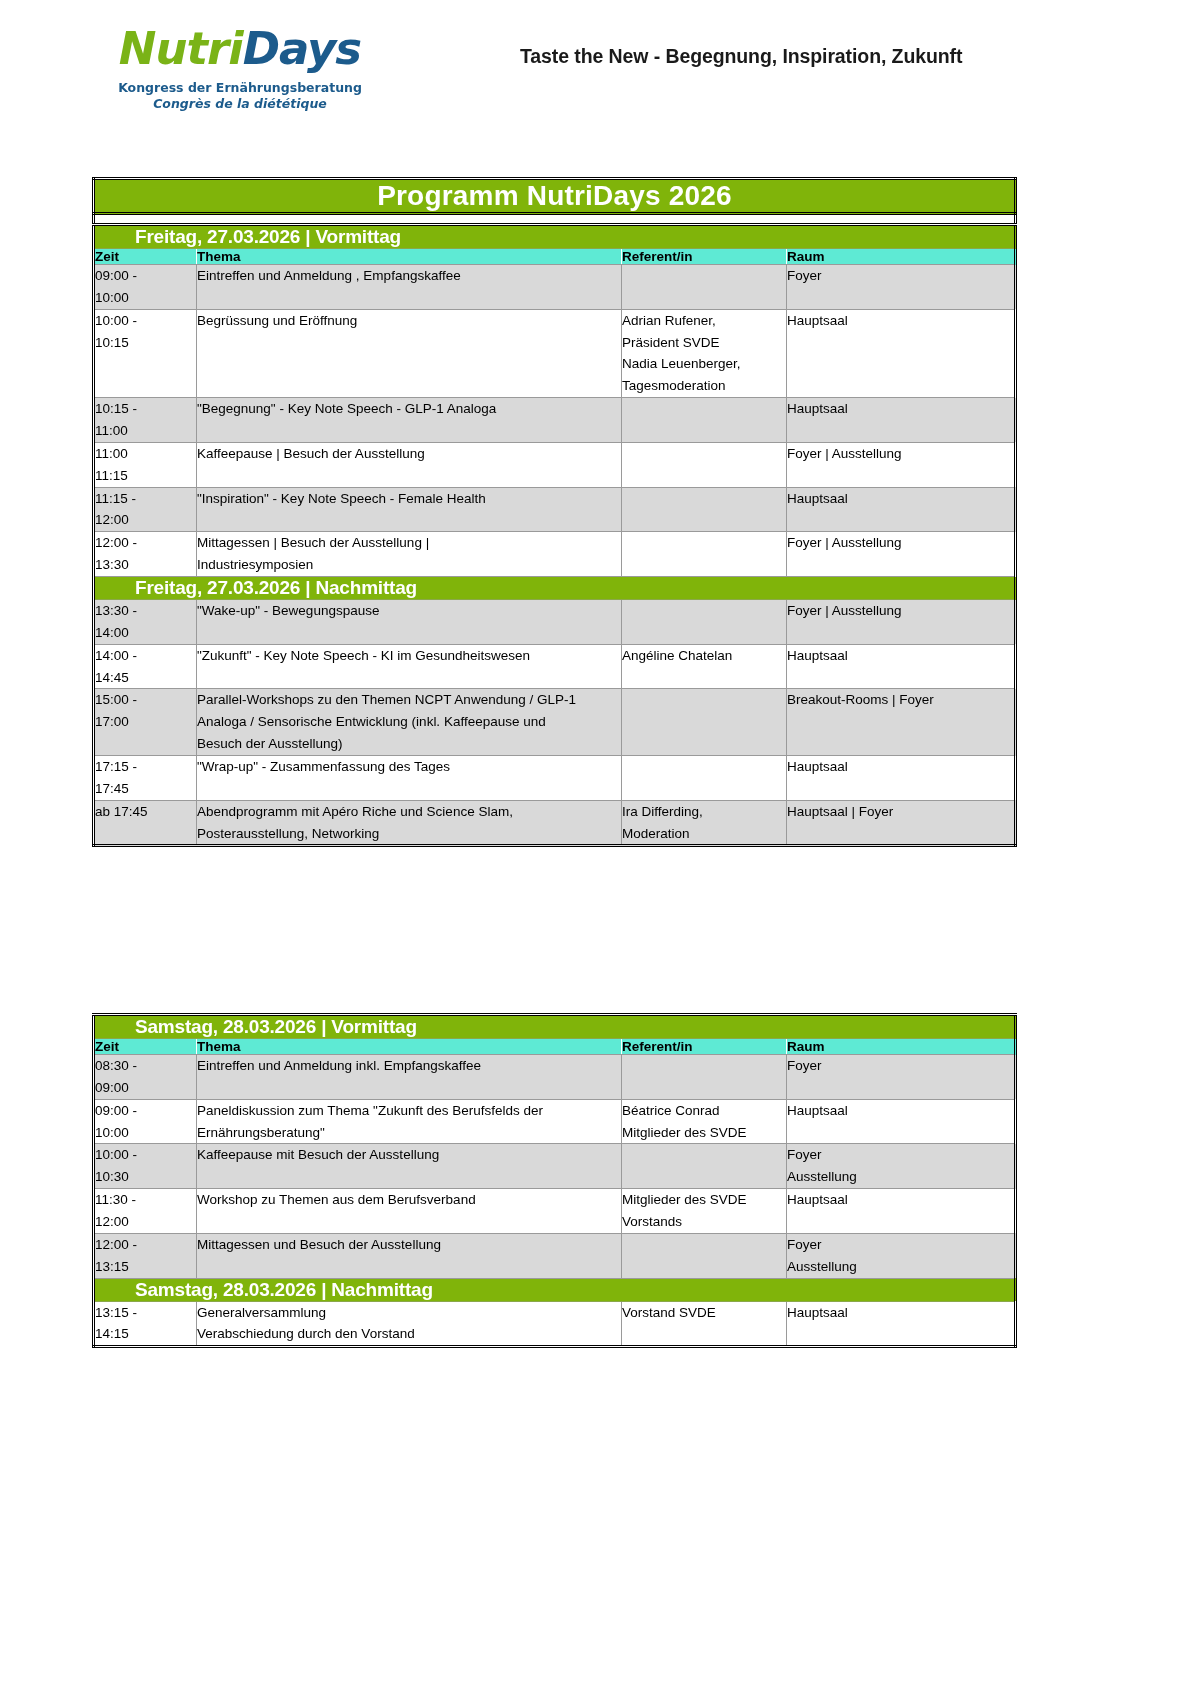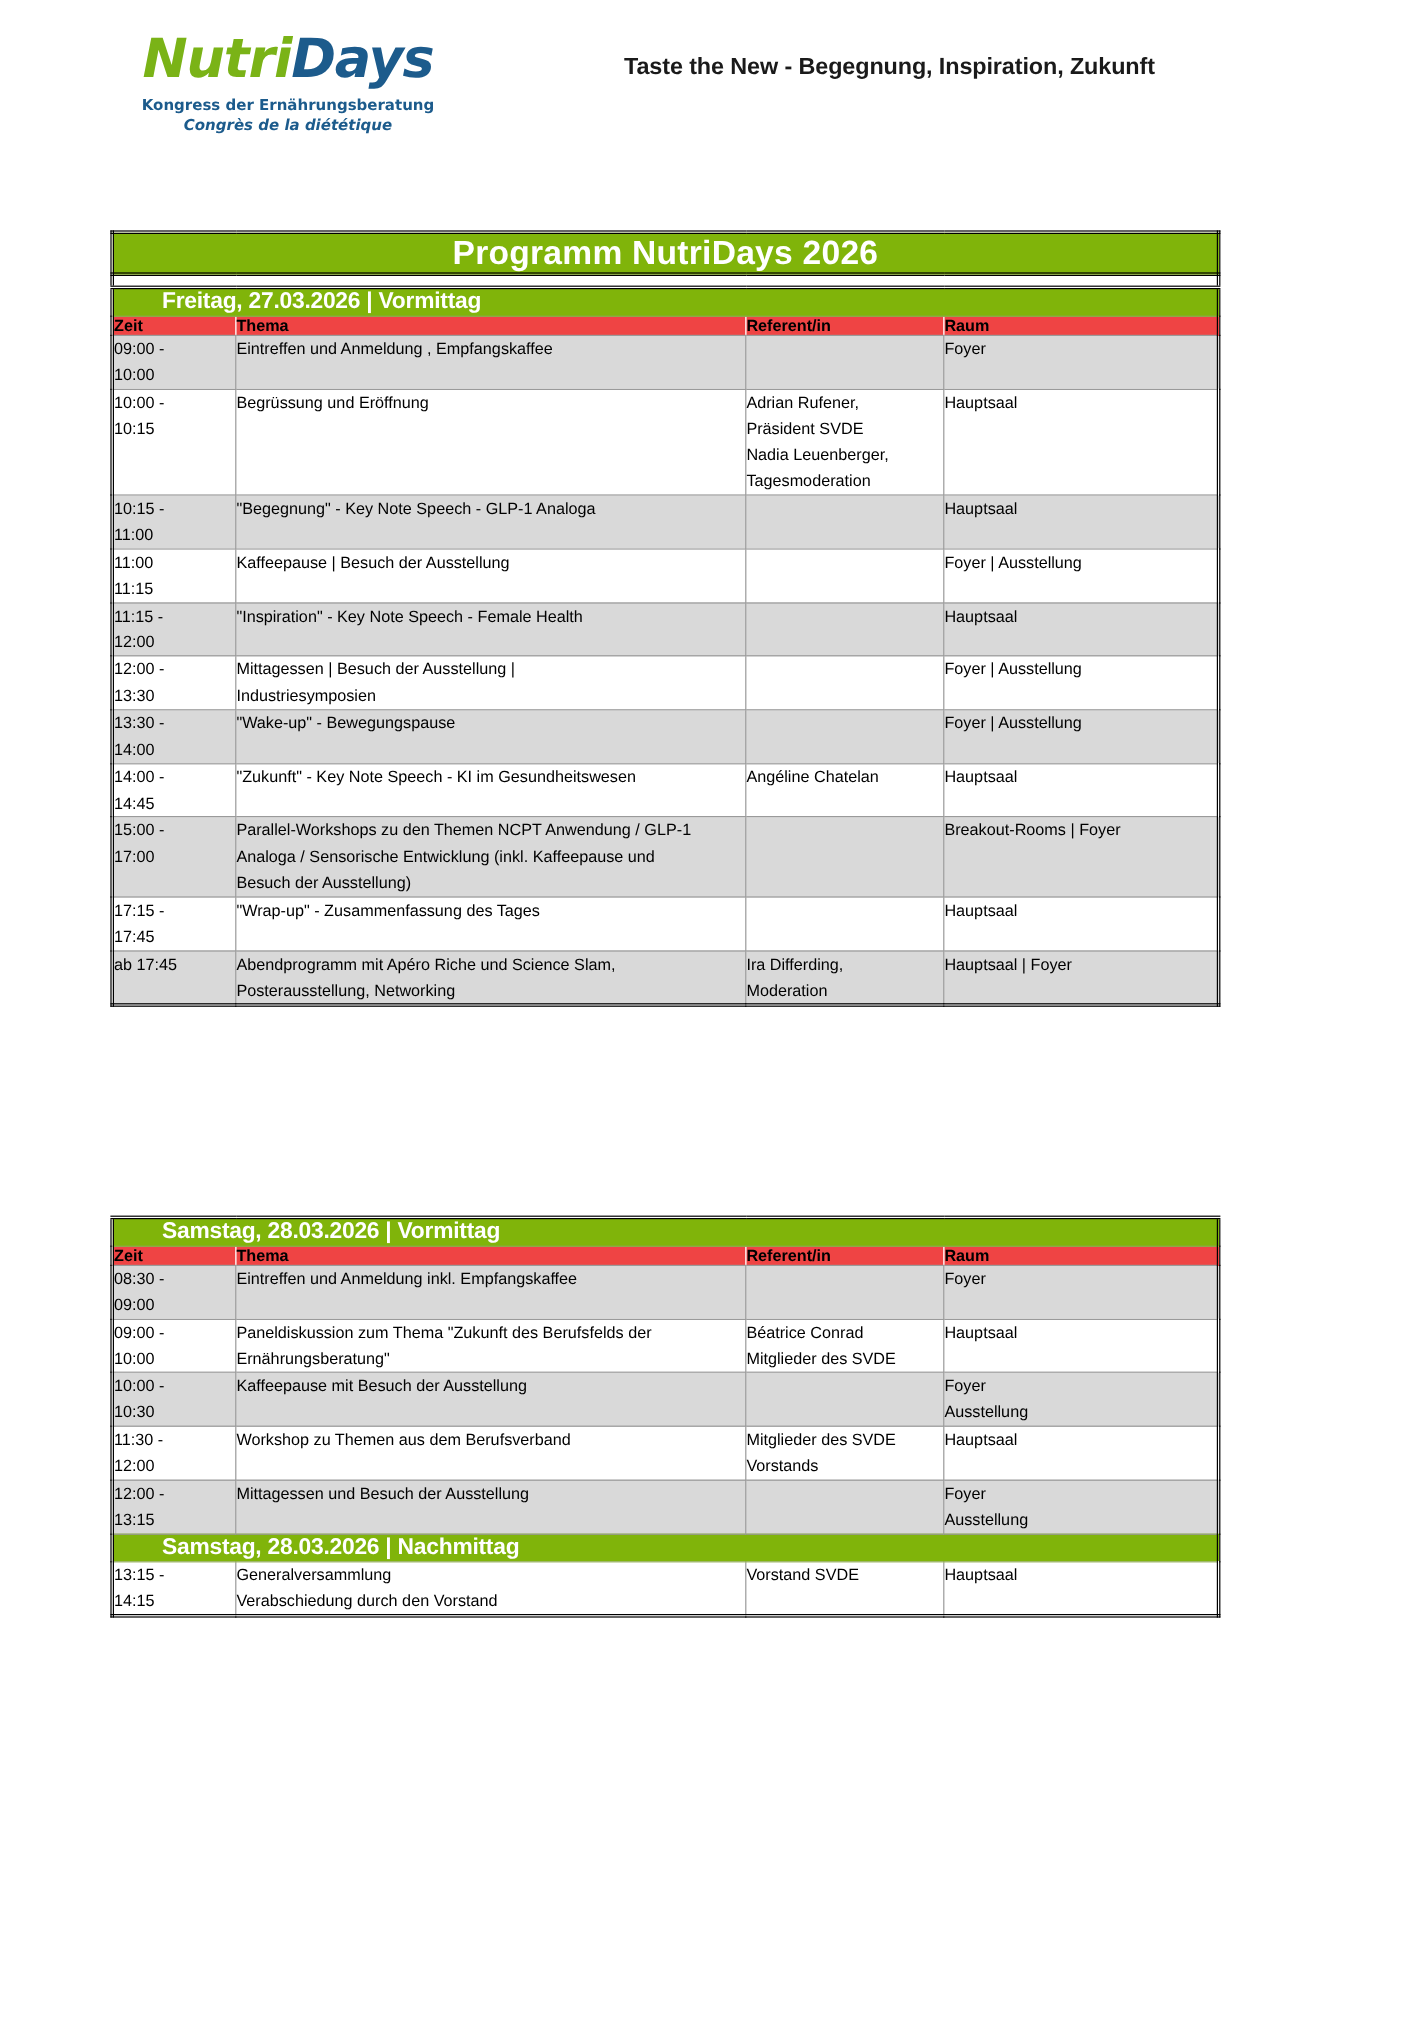--- a/index.html
+++ b/index.html
@@ -76,21 +76,21 @@
   
   .prog-table {
     position: absolute;
     left: 92px;
     width: 922px;
     border-collapse: collapse;
     border: 3px double #000000;
     background: #ffffff;
     table-layout: fixed;
   }
-  .prog-table.t-friday  { top: 192px; }
+  .prog-table.t-friday  { top: 177px; }
   .prog-table.t-saturday{ top: 1013px; }
 
   .prog-table col.c-zeit  { width: 103px; }
   .prog-table col.c-thema { width: 425px; }
   .prog-table col.c-ref   { width: 165px; }
   .prog-table col.c-raum  { width: 229px; }
 
   .prog-table td {
     vertical-align: top;
     padding: 0;
@@ -130,21 +130,21 @@
     font-weight: bold;
     letter-spacing: -0.2px;
     padding-left: 40px;
   }
   .section-band.mid {
     border-top: 1px solid #7a7a7a;
   }
 
   
   .col-head {
-    background: #ef4444;
+    background: #5eead4;
     font-size: 13.5px;
     font-weight: bold;
     padding: 4px 6px 4px 7px;
     border-bottom: 1px solid #9a9a9a;
     border-right: 1px solid #ffffff;
   }
 
   
   .cell {
     font-size: 13.5px;
@@ -276,20 +276,23 @@
         </td>
         <td class="cell cell-thema">
           <span class="ln">Mittagessen | Besuch der Ausstellung |</span>
           <span class="ln">Industriesymposien</span>
         </td>
         <td class="cell cell-referent empty">&nbsp;</td>
         <td class="cell cell-raum last-col">
           <span class="ln">Foyer | Ausstellung</span>
         </td>
       </tr>
+      <tr>
+        <td class="section-band mid" colspan="4"><span class="section-band-text">Freitag, 27.03.2026 | Nachmittag</span></td>
+      </tr>
       <tr class="row-shaded">
         <td class="cell cell-zeit">
           <span class="ln">13:30 -</span>
           <span class="ln">14:00</span>
         </td>
         <td class="cell cell-thema">
           <span class="ln">"Wake-up" - Bewegungspause</span>
         </td>
         <td class="cell cell-referent empty">&nbsp;</td>
         <td class="cell cell-raum last-col">

